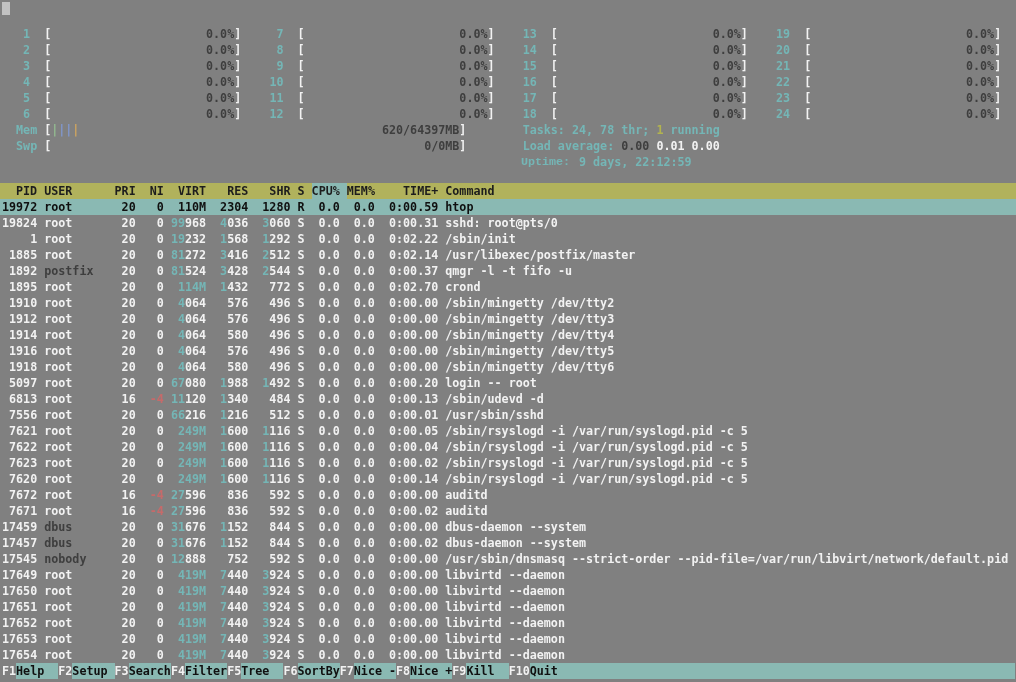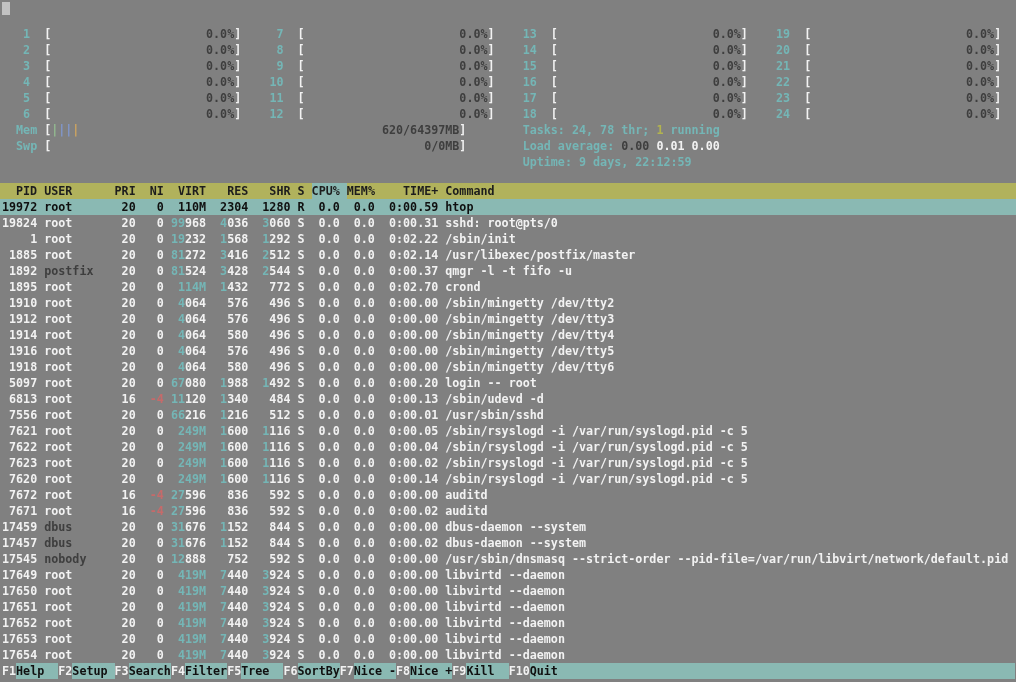--- a/index.html
+++ b/index.html
@@ -37,21 +37,21 @@
   <div id="cursor"></div>
   <div id="meters">
       <div class="line" style="top: 26px;"><span class="at teal r" style="left: 2ch; width: 2ch;">1</span><span class="at fg" style="left: 6ch;">[</span><span class="at sh r" style="left: 7ch; width: 26ch;">0.0%</span><span class="at fg" style="left: 33ch;">]</span><span class="at teal r" style="left: 38ch; width: 2ch;">7</span><span class="at fg" style="left: 42ch;">[</span><span class="at sh r" style="left: 43ch; width: 26ch;">0.0%</span><span class="at fg" style="left: 69ch;">]</span><span class="at teal r" style="left: 74ch; width: 2ch;">13</span><span class="at fg" style="left: 78ch;">[</span><span class="at sh r" style="left: 79ch; width: 26ch;">0.0%</span><span class="at fg" style="left: 105ch;">]</span><span class="at teal r" style="left: 110ch; width: 2ch;">19</span><span class="at fg" style="left: 114ch;">[</span><span class="at sh r" style="left: 115ch; width: 26ch;">0.0%</span><span class="at fg" style="left: 141ch;">]</span></div>
       <div class="line" style="top: 42px;"><span class="at teal r" style="left: 2ch; width: 2ch;">2</span><span class="at fg" style="left: 6ch;">[</span><span class="at sh r" style="left: 7ch; width: 26ch;">0.0%</span><span class="at fg" style="left: 33ch;">]</span><span class="at teal r" style="left: 38ch; width: 2ch;">8</span><span class="at fg" style="left: 42ch;">[</span><span class="at sh r" style="left: 43ch; width: 26ch;">0.0%</span><span class="at fg" style="left: 69ch;">]</span><span class="at teal r" style="left: 74ch; width: 2ch;">14</span><span class="at fg" style="left: 78ch;">[</span><span class="at sh r" style="left: 79ch; width: 26ch;">0.0%</span><span class="at fg" style="left: 105ch;">]</span><span class="at teal r" style="left: 110ch; width: 2ch;">20</span><span class="at fg" style="left: 114ch;">[</span><span class="at sh r" style="left: 115ch; width: 26ch;">0.0%</span><span class="at fg" style="left: 141ch;">]</span></div>
       <div class="line" style="top: 58px;"><span class="at teal r" style="left: 2ch; width: 2ch;">3</span><span class="at fg" style="left: 6ch;">[</span><span class="at sh r" style="left: 7ch; width: 26ch;">0.0%</span><span class="at fg" style="left: 33ch;">]</span><span class="at teal r" style="left: 38ch; width: 2ch;">9</span><span class="at fg" style="left: 42ch;">[</span><span class="at sh r" style="left: 43ch; width: 26ch;">0.0%</span><span class="at fg" style="left: 69ch;">]</span><span class="at teal r" style="left: 74ch; width: 2ch;">15</span><span class="at fg" style="left: 78ch;">[</span><span class="at sh r" style="left: 79ch; width: 26ch;">0.0%</span><span class="at fg" style="left: 105ch;">]</span><span class="at teal r" style="left: 110ch; width: 2ch;">21</span><span class="at fg" style="left: 114ch;">[</span><span class="at sh r" style="left: 115ch; width: 26ch;">0.0%</span><span class="at fg" style="left: 141ch;">]</span></div>
       <div class="line" style="top: 74px;"><span class="at teal r" style="left: 2ch; width: 2ch;">4</span><span class="at fg" style="left: 6ch;">[</span><span class="at sh r" style="left: 7ch; width: 26ch;">0.0%</span><span class="at fg" style="left: 33ch;">]</span><span class="at teal r" style="left: 38ch; width: 2ch;">10</span><span class="at fg" style="left: 42ch;">[</span><span class="at sh r" style="left: 43ch; width: 26ch;">0.0%</span><span class="at fg" style="left: 69ch;">]</span><span class="at teal r" style="left: 74ch; width: 2ch;">16</span><span class="at fg" style="left: 78ch;">[</span><span class="at sh r" style="left: 79ch; width: 26ch;">0.0%</span><span class="at fg" style="left: 105ch;">]</span><span class="at teal r" style="left: 110ch; width: 2ch;">22</span><span class="at fg" style="left: 114ch;">[</span><span class="at sh r" style="left: 115ch; width: 26ch;">0.0%</span><span class="at fg" style="left: 141ch;">]</span></div>
       <div class="line" style="top: 90px;"><span class="at teal r" style="left: 2ch; width: 2ch;">5</span><span class="at fg" style="left: 6ch;">[</span><span class="at sh r" style="left: 7ch; width: 26ch;">0.0%</span><span class="at fg" style="left: 33ch;">]</span><span class="at teal r" style="left: 38ch; width: 2ch;">11</span><span class="at fg" style="left: 42ch;">[</span><span class="at sh r" style="left: 43ch; width: 26ch;">0.0%</span><span class="at fg" style="left: 69ch;">]</span><span class="at teal r" style="left: 74ch; width: 2ch;">17</span><span class="at fg" style="left: 78ch;">[</span><span class="at sh r" style="left: 79ch; width: 26ch;">0.0%</span><span class="at fg" style="left: 105ch;">]</span><span class="at teal r" style="left: 110ch; width: 2ch;">23</span><span class="at fg" style="left: 114ch;">[</span><span class="at sh r" style="left: 115ch; width: 26ch;">0.0%</span><span class="at fg" style="left: 141ch;">]</span></div>
       <div class="line" style="top: 106px;"><span class="at teal r" style="left: 2ch; width: 2ch;">6</span><span class="at fg" style="left: 6ch;">[</span><span class="at sh r" style="left: 7ch; width: 26ch;">0.0%</span><span class="at fg" style="left: 33ch;">]</span><span class="at teal r" style="left: 38ch; width: 2ch;">12</span><span class="at fg" style="left: 42ch;">[</span><span class="at sh r" style="left: 43ch; width: 26ch;">0.0%</span><span class="at fg" style="left: 69ch;">]</span><span class="at teal r" style="left: 74ch; width: 2ch;">18</span><span class="at fg" style="left: 78ch;">[</span><span class="at sh r" style="left: 79ch; width: 26ch;">0.0%</span><span class="at fg" style="left: 105ch;">]</span><span class="at teal r" style="left: 110ch; width: 2ch;">24</span><span class="at fg" style="left: 114ch;">[</span><span class="at sh r" style="left: 115ch; width: 26ch;">0.0%</span><span class="at fg" style="left: 141ch;">]</span></div>
       <div class="line" style="top: 122px;"><span class="at teal" style="left: 2ch;">Mem</span><span class="at fg" style="left: 6ch;">[</span><span class="at bar-green" style="left: 7ch;">|</span><span class="at bar-blue" style="left: 8ch;">|</span><span class="at bar-blue" style="left: 9ch;">|</span><span class="at bar-orange" style="left: 10ch;">|</span><span class="at sh r" style="left: 7ch; width: 58ch;">620/64397MB</span><span class="at fg" style="left: 65ch;">]</span><span class="at teal" style="left: 74ch;">Tasks:</span><span class="at teal" style="left: 81ch;">24, 78 thr;</span><span class="at run" style="left: 93ch;">1</span><span class="at teal" style="left: 95ch;">running</span></div>
       <div class="line" style="top: 138px;"><span class="at teal" style="left: 2ch;">Swp</span><span class="at fg" style="left: 6ch;">[</span><span class="at sh r" style="left: 7ch; width: 58ch;">0/0MB</span><span class="at fg" style="left: 65ch;">]</span><span class="at teal" style="left: 74ch;">Load average:</span><span class="at sh" style="left: 88ch;">0.00</span><span class="at fg" style="left: 93ch;">0.01</span><span class="at fg" style="left: 98ch;">0.00</span></div>
-      <div class="line" style="top: 154px;"><span class="at teal" style="left: 74ch;">Uptime:</span><span class="at teal" style="left: 82ch;">9 days, 22:12:59</span></div>
+      <div class="line" style="top: 154px;"><span class="at teal" style="left: 74ch; font-family: Liberation Mono, monospace;">Uptime:</span><span class="at teal" style="left: 82ch;">9 days, 22:12:59</span></div>
     </div>
   <div id="thead-bg" class="bgbar thead-bg" style="top:183px"></div>
   <div id="thead" class="line thead" style="top:183px"><span class="at fg r" style="left: 0ch; width: 5ch;">PID</span><span class="at fg" style="left: 6ch; width: 9ch;">USER</span><span class="at fg r" style="left: 16ch; width: 3ch;">PRI</span><span class="at fg r" style="left: 20ch; width: 3ch;">NI</span><span class="at fg r" style="left: 24ch; width: 5ch;">VIRT</span><span class="at fg r" style="left: 30ch; width: 5ch;">RES</span><span class="at fg r" style="left: 36ch; width: 5ch;">SHR</span><span class="at fg" style="left: 42ch; width: 1ch;">S</span><span class="at sortbg" style="left: 44ch; width: 5ch;"></span><span class="at fg r" style="left: 44ch; width: 4ch;">CPU%</span><span class="at fg r" style="left: 49ch; width: 4ch;">MEM%</span><span class="at fg r" style="left: 54ch; width: 8ch;">TIME+</span><span class="at fg" style="left: 63ch; width: 81ch;">Command</span></div>
   <div id="rows">
       <div class="bgbar selbar" style="top: 199px;"></div>
       <div class="line selrow" style="top: 199px;"><span class="at fg r" style="left: 0ch; width: 5ch;">19972</span><span class="at fg" style="left: 6ch; width: 9ch;">root</span><span class="at fg r" style="left: 16ch; width: 3ch;">20</span><span class="at fg r" style="left: 20ch; width: 3ch;">0</span><span class="at fg r" style="left: 24ch; width: 5ch;"><span class="teal"></span><span class="fg">110M</span></span><span class="at fg r" style="left: 30ch; width: 5ch;"><span class="teal"></span><span class="fg">2304</span></span><span class="at fg r" style="left: 36ch; width: 5ch;"><span class="teal"></span><span class="fg">1280</span></span><span class="at fg" style="left: 42ch; width: 1ch;">R</span><span class="at fg r" style="left: 44ch; width: 4ch;">0.0</span><span class="at fg r" style="left: 49ch; width: 4ch;">0.0</span><span class="at fg r" style="left: 54ch; width: 8ch;">0:00.59</span><span class="at fg" style="left: 63ch; width: 81ch;">htop</span></div>
       <div class="line" style="top: 215px;"><span class="at fg r" style="left: 0ch; width: 5ch;">19824</span><span class="at fg" style="left: 6ch; width: 9ch;">root</span><span class="at fg r" style="left: 16ch; width: 3ch;">20</span><span class="at fg r" style="left: 20ch; width: 3ch;">0</span><span class="at fg r" style="left: 24ch; width: 5ch;"><span class="teal">99</span><span class="fg">968</span></span><span class="at fg r" style="left: 30ch; width: 5ch;"><span class="teal">4</span><span class="fg">036</span></span><span class="at fg r" style="left: 36ch; width: 5ch;"><span class="teal">3</span><span class="fg">060</span></span><span class="at fg" style="left: 42ch; width: 1ch;">S</span><span class="at fg r" style="left: 44ch; width: 4ch;">0.0</span><span class="at fg r" style="left: 49ch; width: 4ch;">0.0</span><span class="at fg r" style="left: 54ch; width: 8ch;">0:00.31</span><span class="at fg" style="left: 63ch; width: 81ch;">sshd: root@pts/0</span></div>
       <div class="line" style="top: 231px;"><span class="at fg r" style="left: 0ch; width: 5ch;">1</span><span class="at fg" style="left: 6ch; width: 9ch;">root</span><span class="at fg r" style="left: 16ch; width: 3ch;">20</span><span class="at fg r" style="left: 20ch; width: 3ch;">0</span><span class="at fg r" style="left: 24ch; width: 5ch;"><span class="teal">19</span><span class="fg">232</span></span><span class="at fg r" style="left: 30ch; width: 5ch;"><span class="teal">1</span><span class="fg">568</span></span><span class="at fg r" style="left: 36ch; width: 5ch;"><span class="teal">1</span><span class="fg">292</span></span><span class="at fg" style="left: 42ch; width: 1ch;">S</span><span class="at fg r" style="left: 44ch; width: 4ch;">0.0</span><span class="at fg r" style="left: 49ch; width: 4ch;">0.0</span><span class="at fg r" style="left: 54ch; width: 8ch;">0:02.22</span><span class="at fg" style="left: 63ch; width: 81ch;">/sbin/init</span></div>
       <div class="line" style="top: 247px;"><span class="at fg r" style="left: 0ch; width: 5ch;">1885</span><span class="at fg" style="left: 6ch; width: 9ch;">root</span><span class="at fg r" style="left: 16ch; width: 3ch;">20</span><span class="at fg r" style="left: 20ch; width: 3ch;">0</span><span class="at fg r" style="left: 24ch; width: 5ch;"><span class="teal">81</span><span class="fg">272</span></span><span class="at fg r" style="left: 30ch; width: 5ch;"><span class="teal">3</span><span class="fg">416</span></span><span class="at fg r" style="left: 36ch; width: 5ch;"><span class="teal">2</span><span class="fg">512</span></span><span class="at fg" style="left: 42ch; width: 1ch;">S</span><span class="at fg r" style="left: 44ch; width: 4ch;">0.0</span><span class="at fg r" style="left: 49ch; width: 4ch;">0.0</span><span class="at fg r" style="left: 54ch; width: 8ch;">0:02.14</span><span class="at fg" style="left: 63ch; width: 81ch;">/usr/libexec/postfix/master</span></div>
       <div class="line" style="top: 263px;"><span class="at fg r" style="left: 0ch; width: 5ch;">1892</span><span class="at sh" style="left: 6ch; width: 9ch;">postfix</span><span class="at fg r" style="left: 16ch; width: 3ch;">20</span><span class="at fg r" style="left: 20ch; width: 3ch;">0</span><span class="at fg r" style="left: 24ch; width: 5ch;"><span class="teal">81</span><span class="fg">524</span></span><span class="at fg r" style="left: 30ch; width: 5ch;"><span class="teal">3</span><span class="fg">428</span></span><span class="at fg r" style="left: 36ch; width: 5ch;"><span class="teal">2</span><span class="fg">544</span></span><span class="at fg" style="left: 42ch; width: 1ch;">S</span><span class="at fg r" style="left: 44ch; width: 4ch;">0.0</span><span class="at fg r" style="left: 49ch; width: 4ch;">0.0</span><span class="at fg r" style="left: 54ch; width: 8ch;">0:00.37</span><span class="at fg" style="left: 63ch; width: 81ch;">qmgr -l -t fifo -u</span></div>

